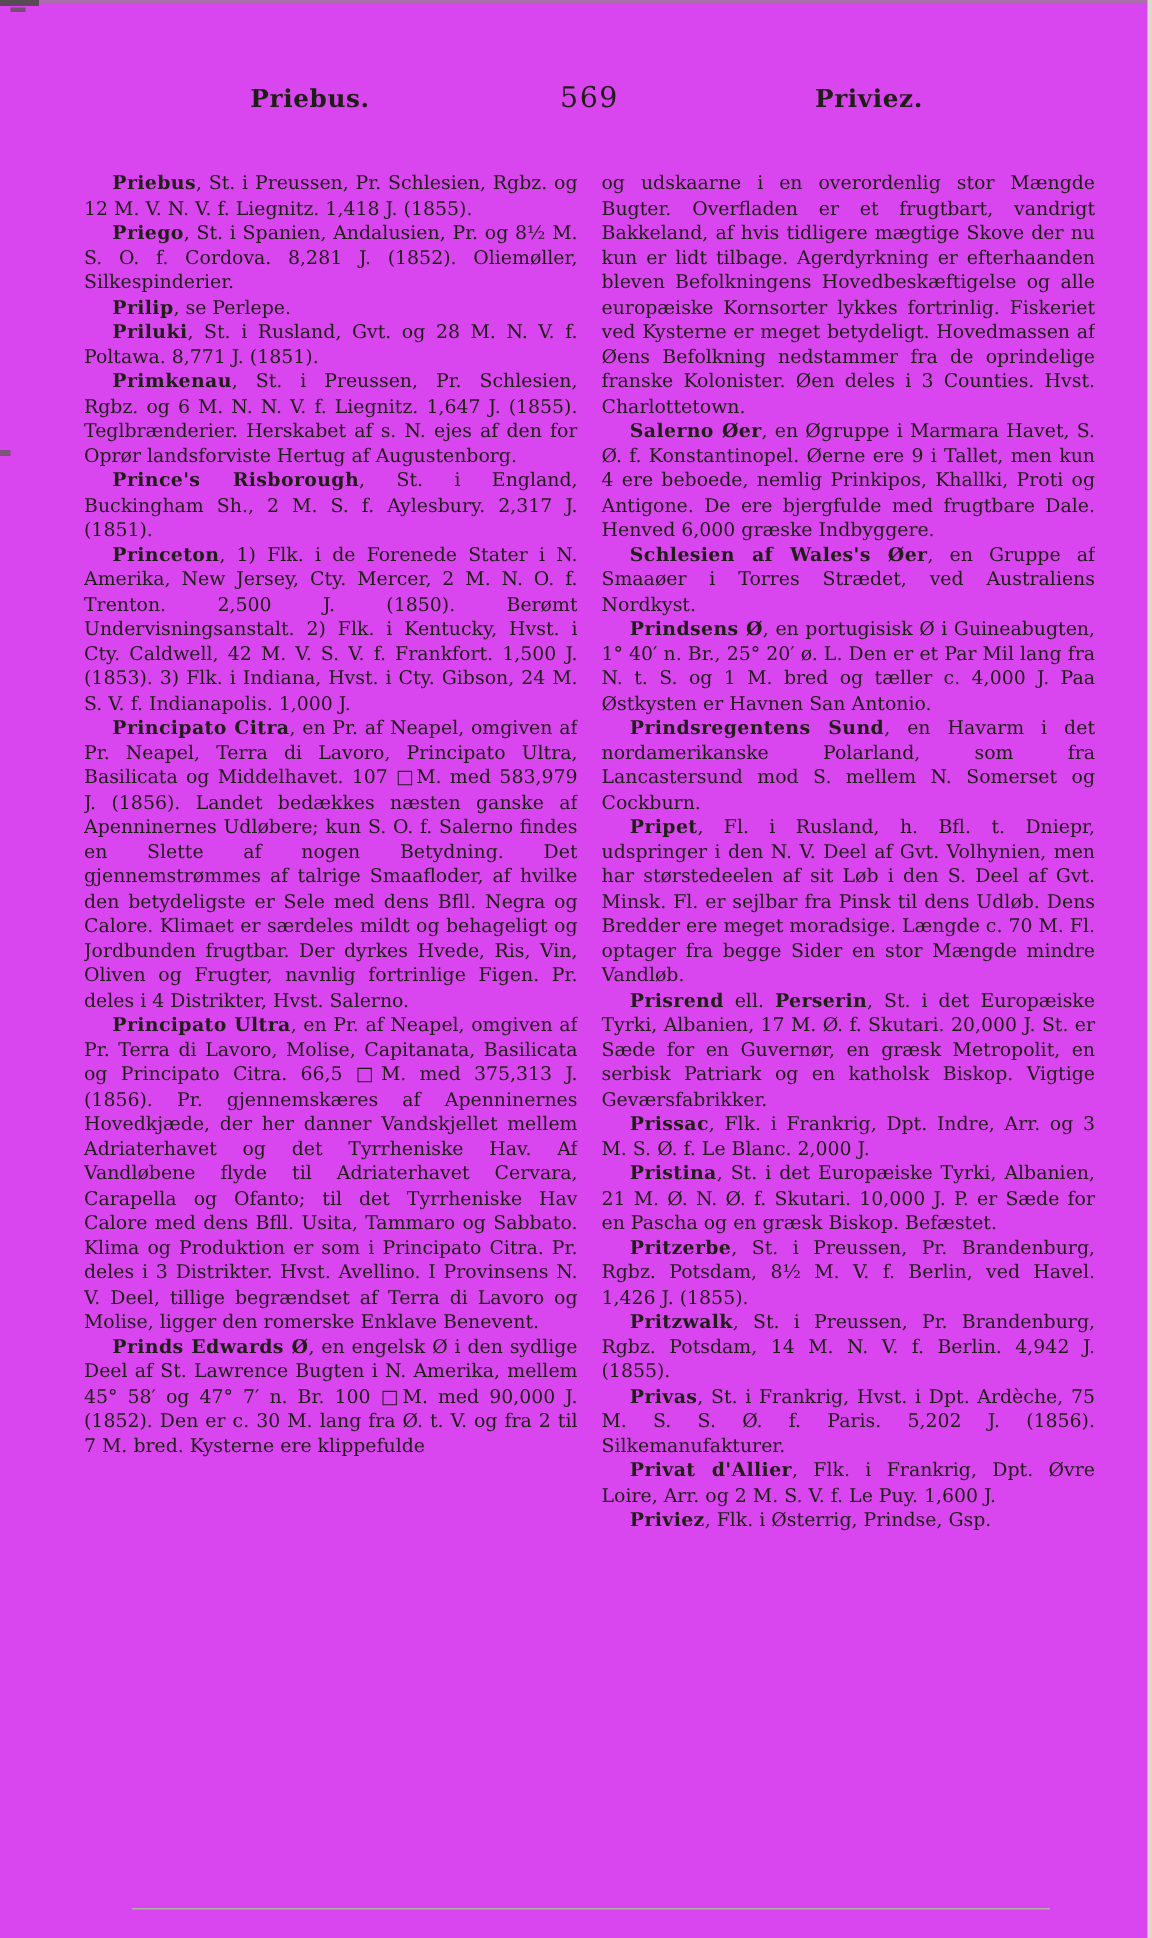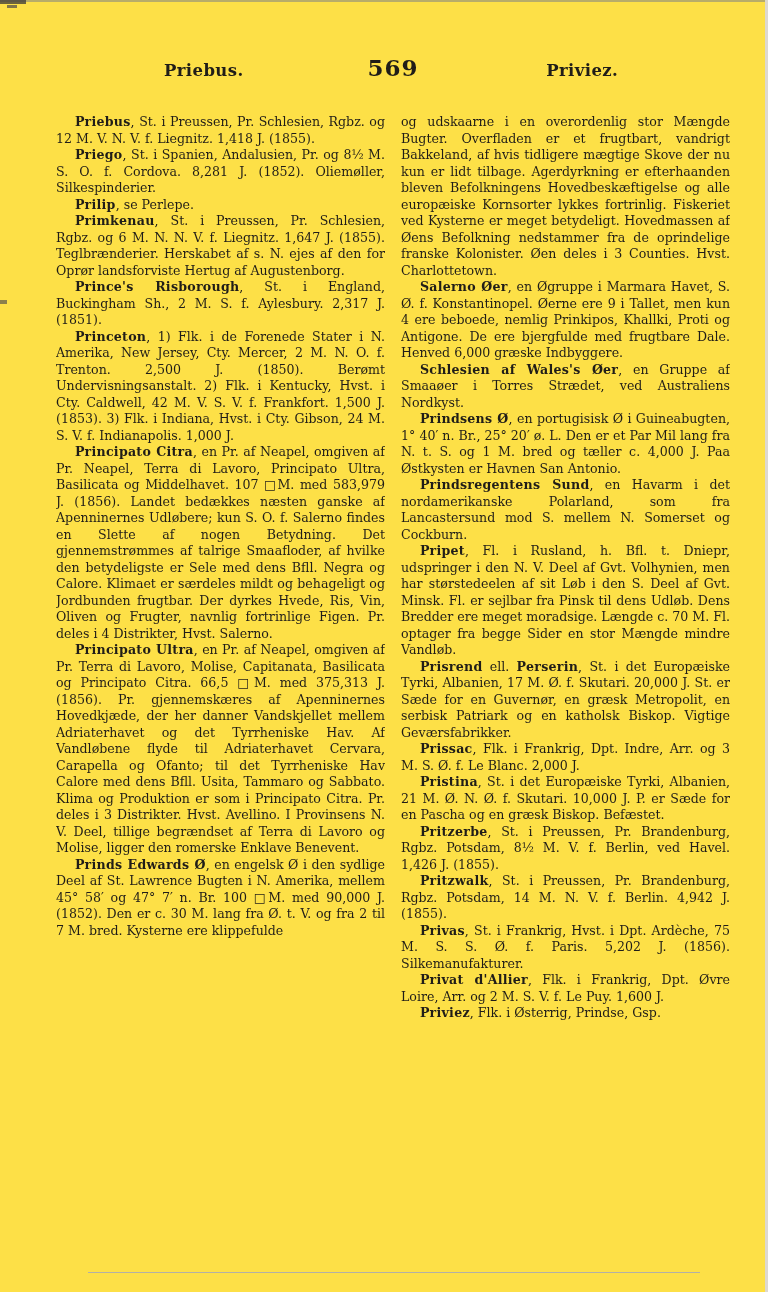--- a/index.html
+++ b/index.html
@@ -1,37 +1,37 @@
 <!DOCTYPE html>
 <html><head>
 <meta charset="utf-8">
 <style>
   * { margin: 0; padding: 0; box-sizing: border-box; }
   html, body { width: 768px; height: 1292px; overflow: hidden; }
   body { background: #cfccc4; }
   .page {
     position: relative;
     width: 768px; height: 1292px;
-    background: #fde047;
+    background: #d946ef;
     font-family: "DejaVu Serif", serif;
     color: #201d18;
   }
   .scan-top-line { position: absolute; top: 0; left: 0; width: 100%; height: 2px; background: #8a8880; opacity: .6; }
   .scan-top-blob { position: absolute; top: 0; left: 0; width: 26px; height: 4px; background: #45423c; opacity: .8; }
   .scan-corner-mark { position: absolute; top: 5px; left: 7px; width: 10px; height: 3px; background: #55524a; opacity: .75; }
   .scan-left-mark { position: absolute; top: 300px; left: 0; width: 7px; height: 4px; background: #5a574f; opacity: .7; }
   .scan-bottom-line { position: absolute; bottom: 19px; left: 88px; width: 612px; height: 1px; background: #b3b0a6; }
   .scan-right-shade { position: absolute; top: 0; right: 0; width: 3px; height: 100%; background: #ddd9cf; }
 
   .header {
     position: absolute; top: 54px; left: 56px; right: 38px;
     display: grid; grid-template-columns: 1fr auto 1fr; align-items: baseline;
   }
   .guideword { font-weight: bold; font-size: 16.5px; text-align: center; letter-spacing: .4px; }
-  .page-number { font-weight: bold; font-size: 23px; padding: 0 16px; letter-spacing: 1px; }
+  .page-number { font-weight: normal; font-size: 19px; padding: 0 16px; letter-spacing: 1px; }
 
   .columns {
     position: absolute; top: 94px; left: 56px; right: 38px;
     display: flex; gap: 16px;
   }
   .column {
     width: 329px; height: 1100px; overflow: hidden;
     font-size: 12.6px; line-height: 16.5px;
     text-align: justify;
     hyphens: none;
@@ -58,20 +58,21 @@
     <div class="page-number">569</div>
     <div class="guideword">Priviez.</div>
   </div>
 
   <div class="columns">
 
     <div class="column">
       <p class="entry"><span class="term">Priebus</span><span>, St. i Preussen, Pr. Schlesien, Rgbz. og 12 M. V. N. V. f. Liegnitz. 1,418 J. (1855).</span></p>
       <p class="entry"><span class="term">Priego</span><span>, St. i Spanien, Andalusien, Pr. og 8½ M. S. O. f. Cordova. 8,281 J. (1852). Oliemøller, Silkespinderier.</span></p>
       <p class="entry"><span class="term">Prilip</span><span>, se Perlepe.</span></p>
+      <p class="entry"><span class="term">Priluki</span><span>, St. i Rusland, Gvt. og 28 M. N. V. f. Poltawa. 8,771 J. (1851).</span></p>
       <p class="entry"><span class="term">Primkenau</span><span>, St. i Preussen, Pr. Schlesien, Rgbz. og 6 M. N. N. V. f. Liegnitz. 1,647 J. (1855). Teglbrænderier. Herskabet af s. N. ejes af den for Oprør landsforviste Hertug af Augustenborg.</span></p>
       <p class="entry"><span class="term">Prince's Risborough</span><span>, St. i England, Buckingham Sh., 2 M. S. f. Aylesbury. 2,317 J. (1851).</span></p>
       <p class="entry"><span class="term">Princeton</span><span>, 1) Flk. i de Forenede Stater i N. Amerika, New Jersey, Cty. Mercer, 2 M. N. O. f. Trenton. 2,500 J. (1850). Berømt Undervisningsanstalt. 2) Flk. i Kentucky, Hvst. i Cty. Caldwell, 42 M. V. S. V. f. Frankfort. 1,500 J. (1853). 3) Flk. i Indiana, Hvst. i Cty. Gibson, 24 M. S. V. f. Indianapolis. 1,000 J.</span></p>
       <p class="entry"><span class="term">Principato Citra</span><span>, en Pr. af Neapel, omgiven af Pr. Neapel, Terra di Lavoro, Principato Ultra, Basilicata og Middelhavet. 107 □M. med 583,979 J. (1856). Landet bedækkes næsten ganske af Apenninernes Udløbere; kun S. O. f. Salerno findes en Slette af nogen Betydning. Det gjennemstrømmes af talrige Smaafloder, af hvilke den betydeligste er Sele med dens Bfll. Negra og Calore. Klimaet er særdeles mildt og behageligt og Jordbunden frugtbar. Der dyrkes Hvede, Ris, Vin, Oliven og Frugter, navnlig fortrinlige Figen. Pr. deles i 4 Distrikter, Hvst. Salerno.</span></p>
       <p class="entry"><span class="term">Principato Ultra</span><span>, en Pr. af Neapel, omgiven af Pr. Terra di Lavoro, Molise, Capitanata, Basilicata og Principato Citra. 66,5 □M. med 375,313 J. (1856). Pr. gjennemskæres af Apenninernes Hovedkjæde, der her danner Vandskjellet mellem Adriaterhavet og det Tyrrheniske Hav. Af Vandløbene flyde til Adriaterhavet Cervara, Carapella og Ofanto; til det Tyrrheniske Hav Calore med dens Bfll. Usita, Tammaro og Sabbato. Klima og Produktion er som i Principato Citra. Pr. deles i 3 Distrikter. Hvst. Avellino. I Provinsens N. V. Deel, tillige begrændset af Terra di Lavoro og Molise, ligger den romerske Enklave Benevent.</span></p>
       <p class="entry"><span class="term">Prinds Edwards Ø</span><span>, en engelsk Ø i den sydlige Deel af St. Lawrence Bugten i N. Amerika, mellem 45° 58′ og 47° 7′ n. Br. 100 □M. med 90,000 J. (1852). Den er c. 30 M. lang fra Ø. t. V. og fra 2 til 7 M. bred. Kysterne ere klippefulde</span></p>
     </div>
 
     <div class="column">
       <p class="entry cont"><span>og udskaarne i en overordenlig stor Mængde Bugter. Overfladen er et frugtbart, vandrigt Bakkeland, af hvis tidligere mægtige Skove der nu kun er lidt tilbage. Agerdyrkning er efterhaanden bleven Befolkningens Hovedbeskæftigelse og alle europæiske Kornsorter lykkes fortrinlig. Fiskeriet ved Kysterne er meget betydeligt. Hovedmassen af Øens Befolkning nedstammer fra de oprindelige franske Kolonister. Øen deles i 3 Counties. Hvst. Charlottetown.</span></p>

